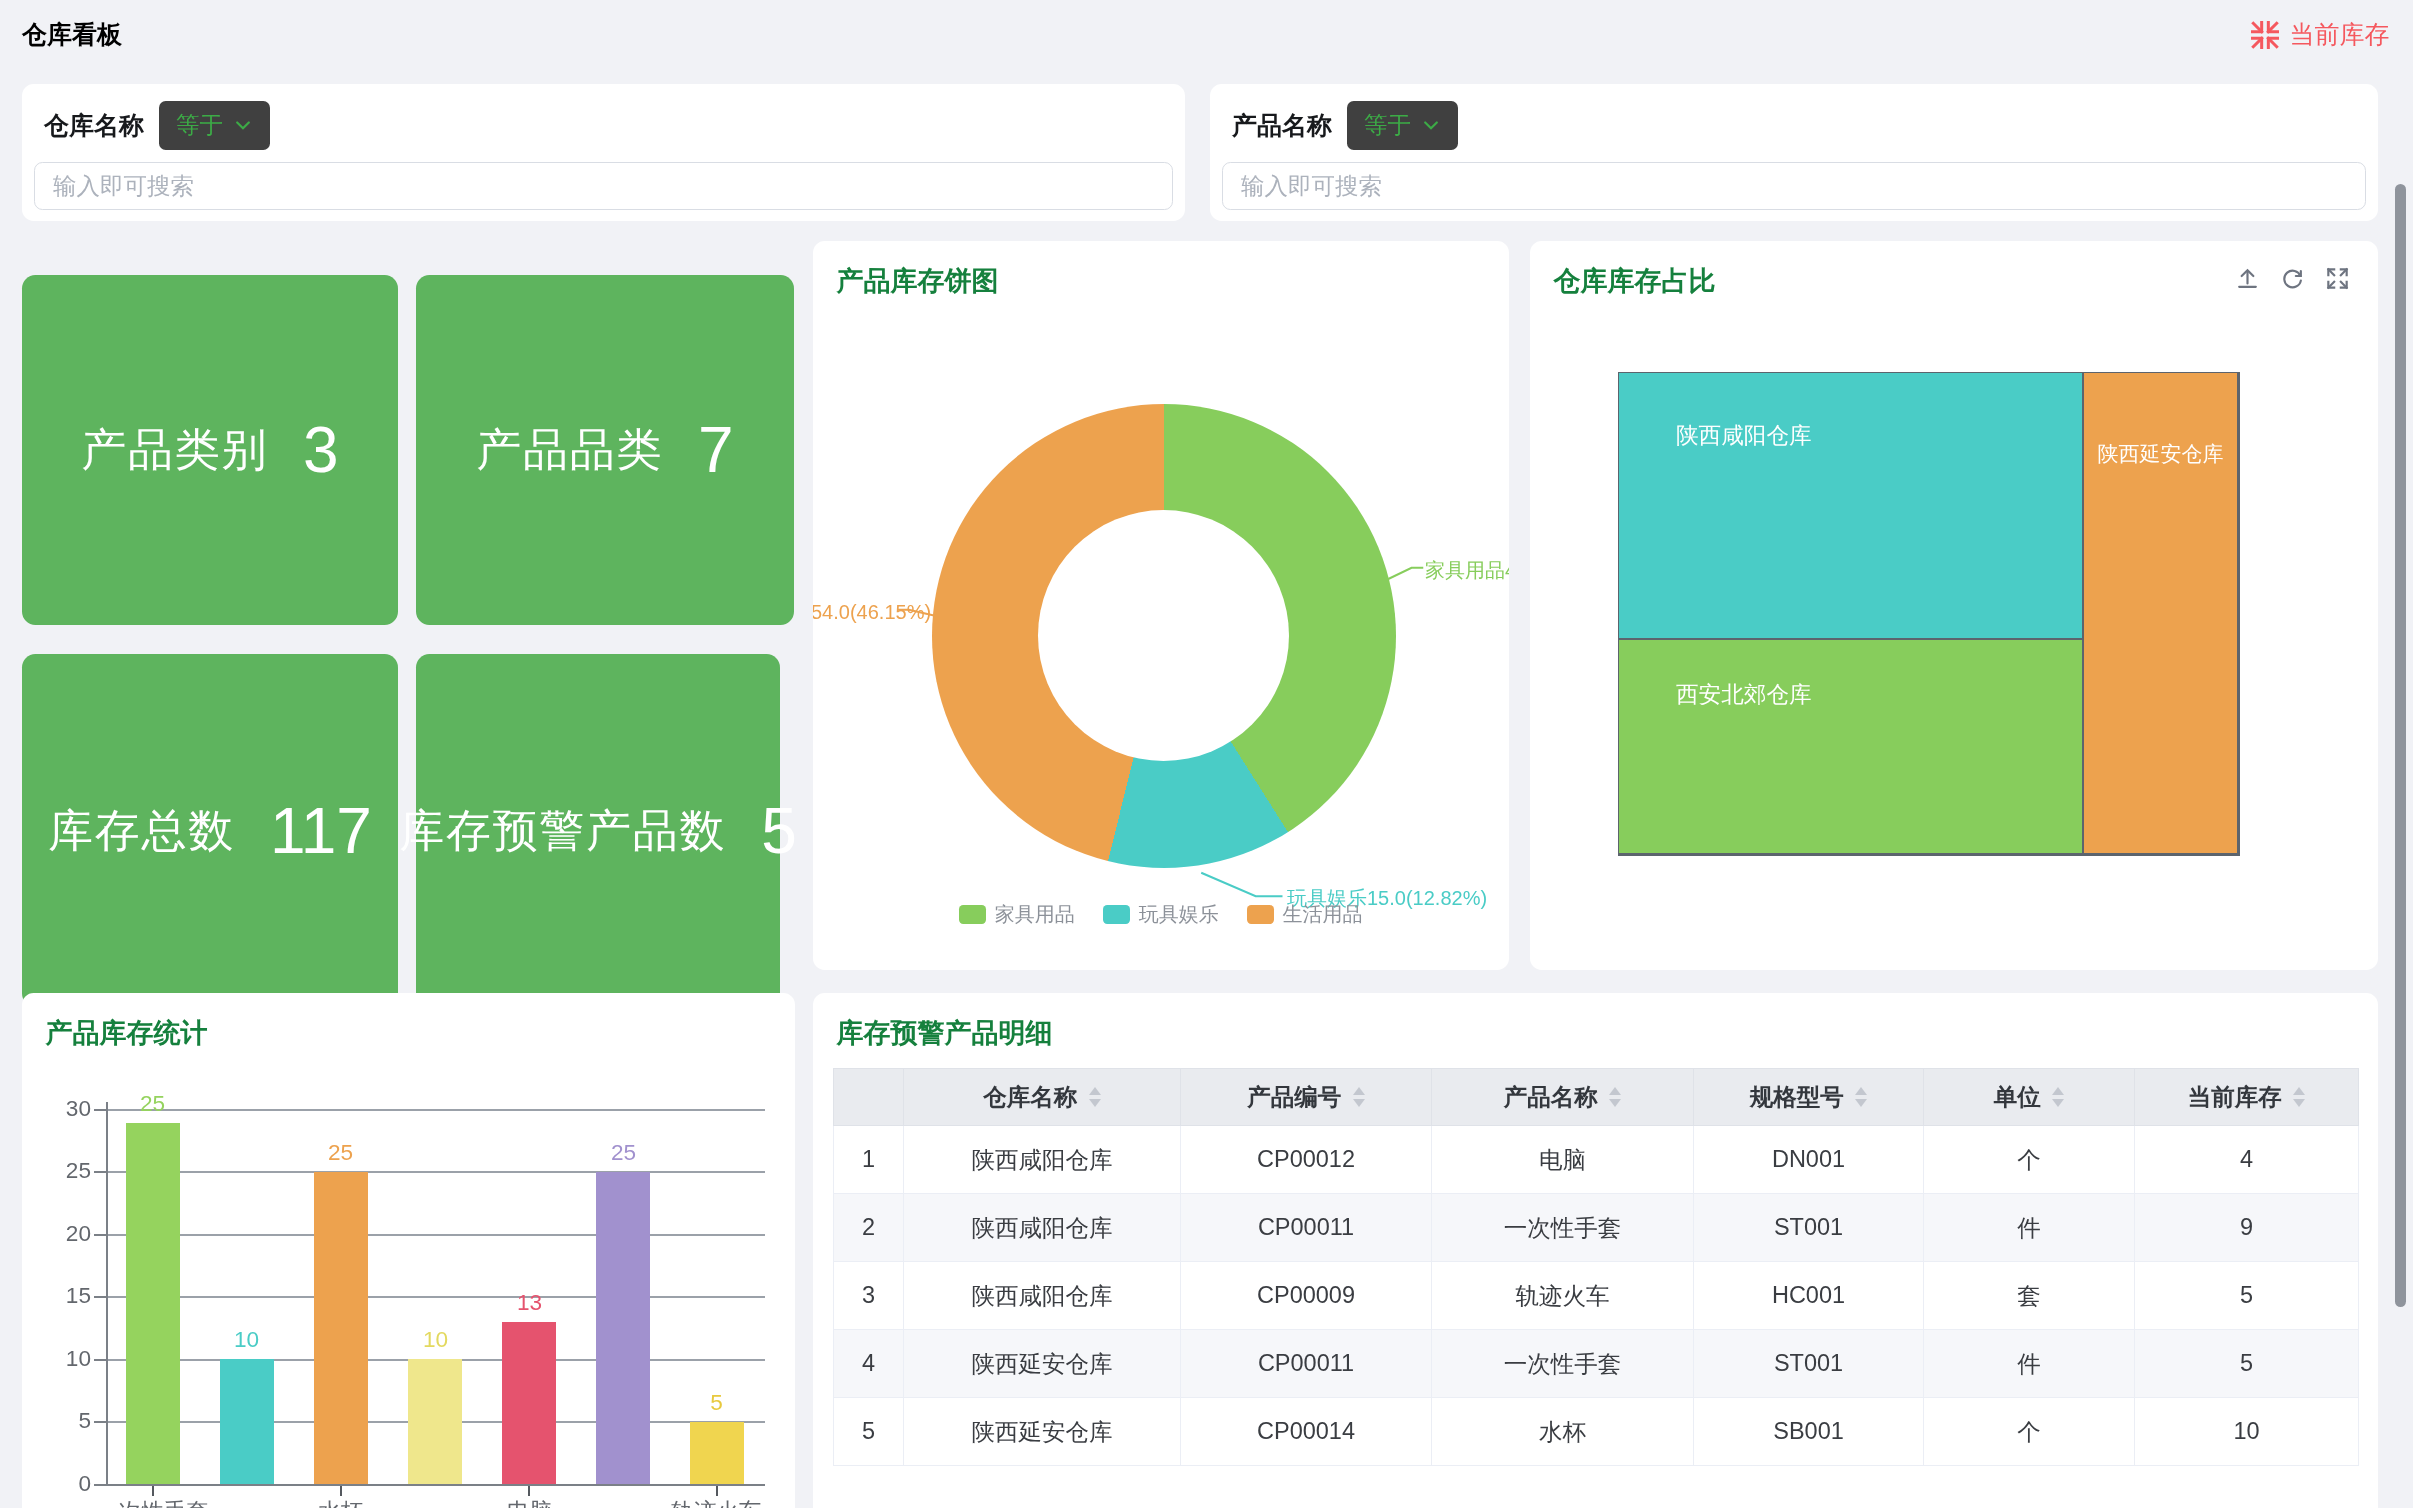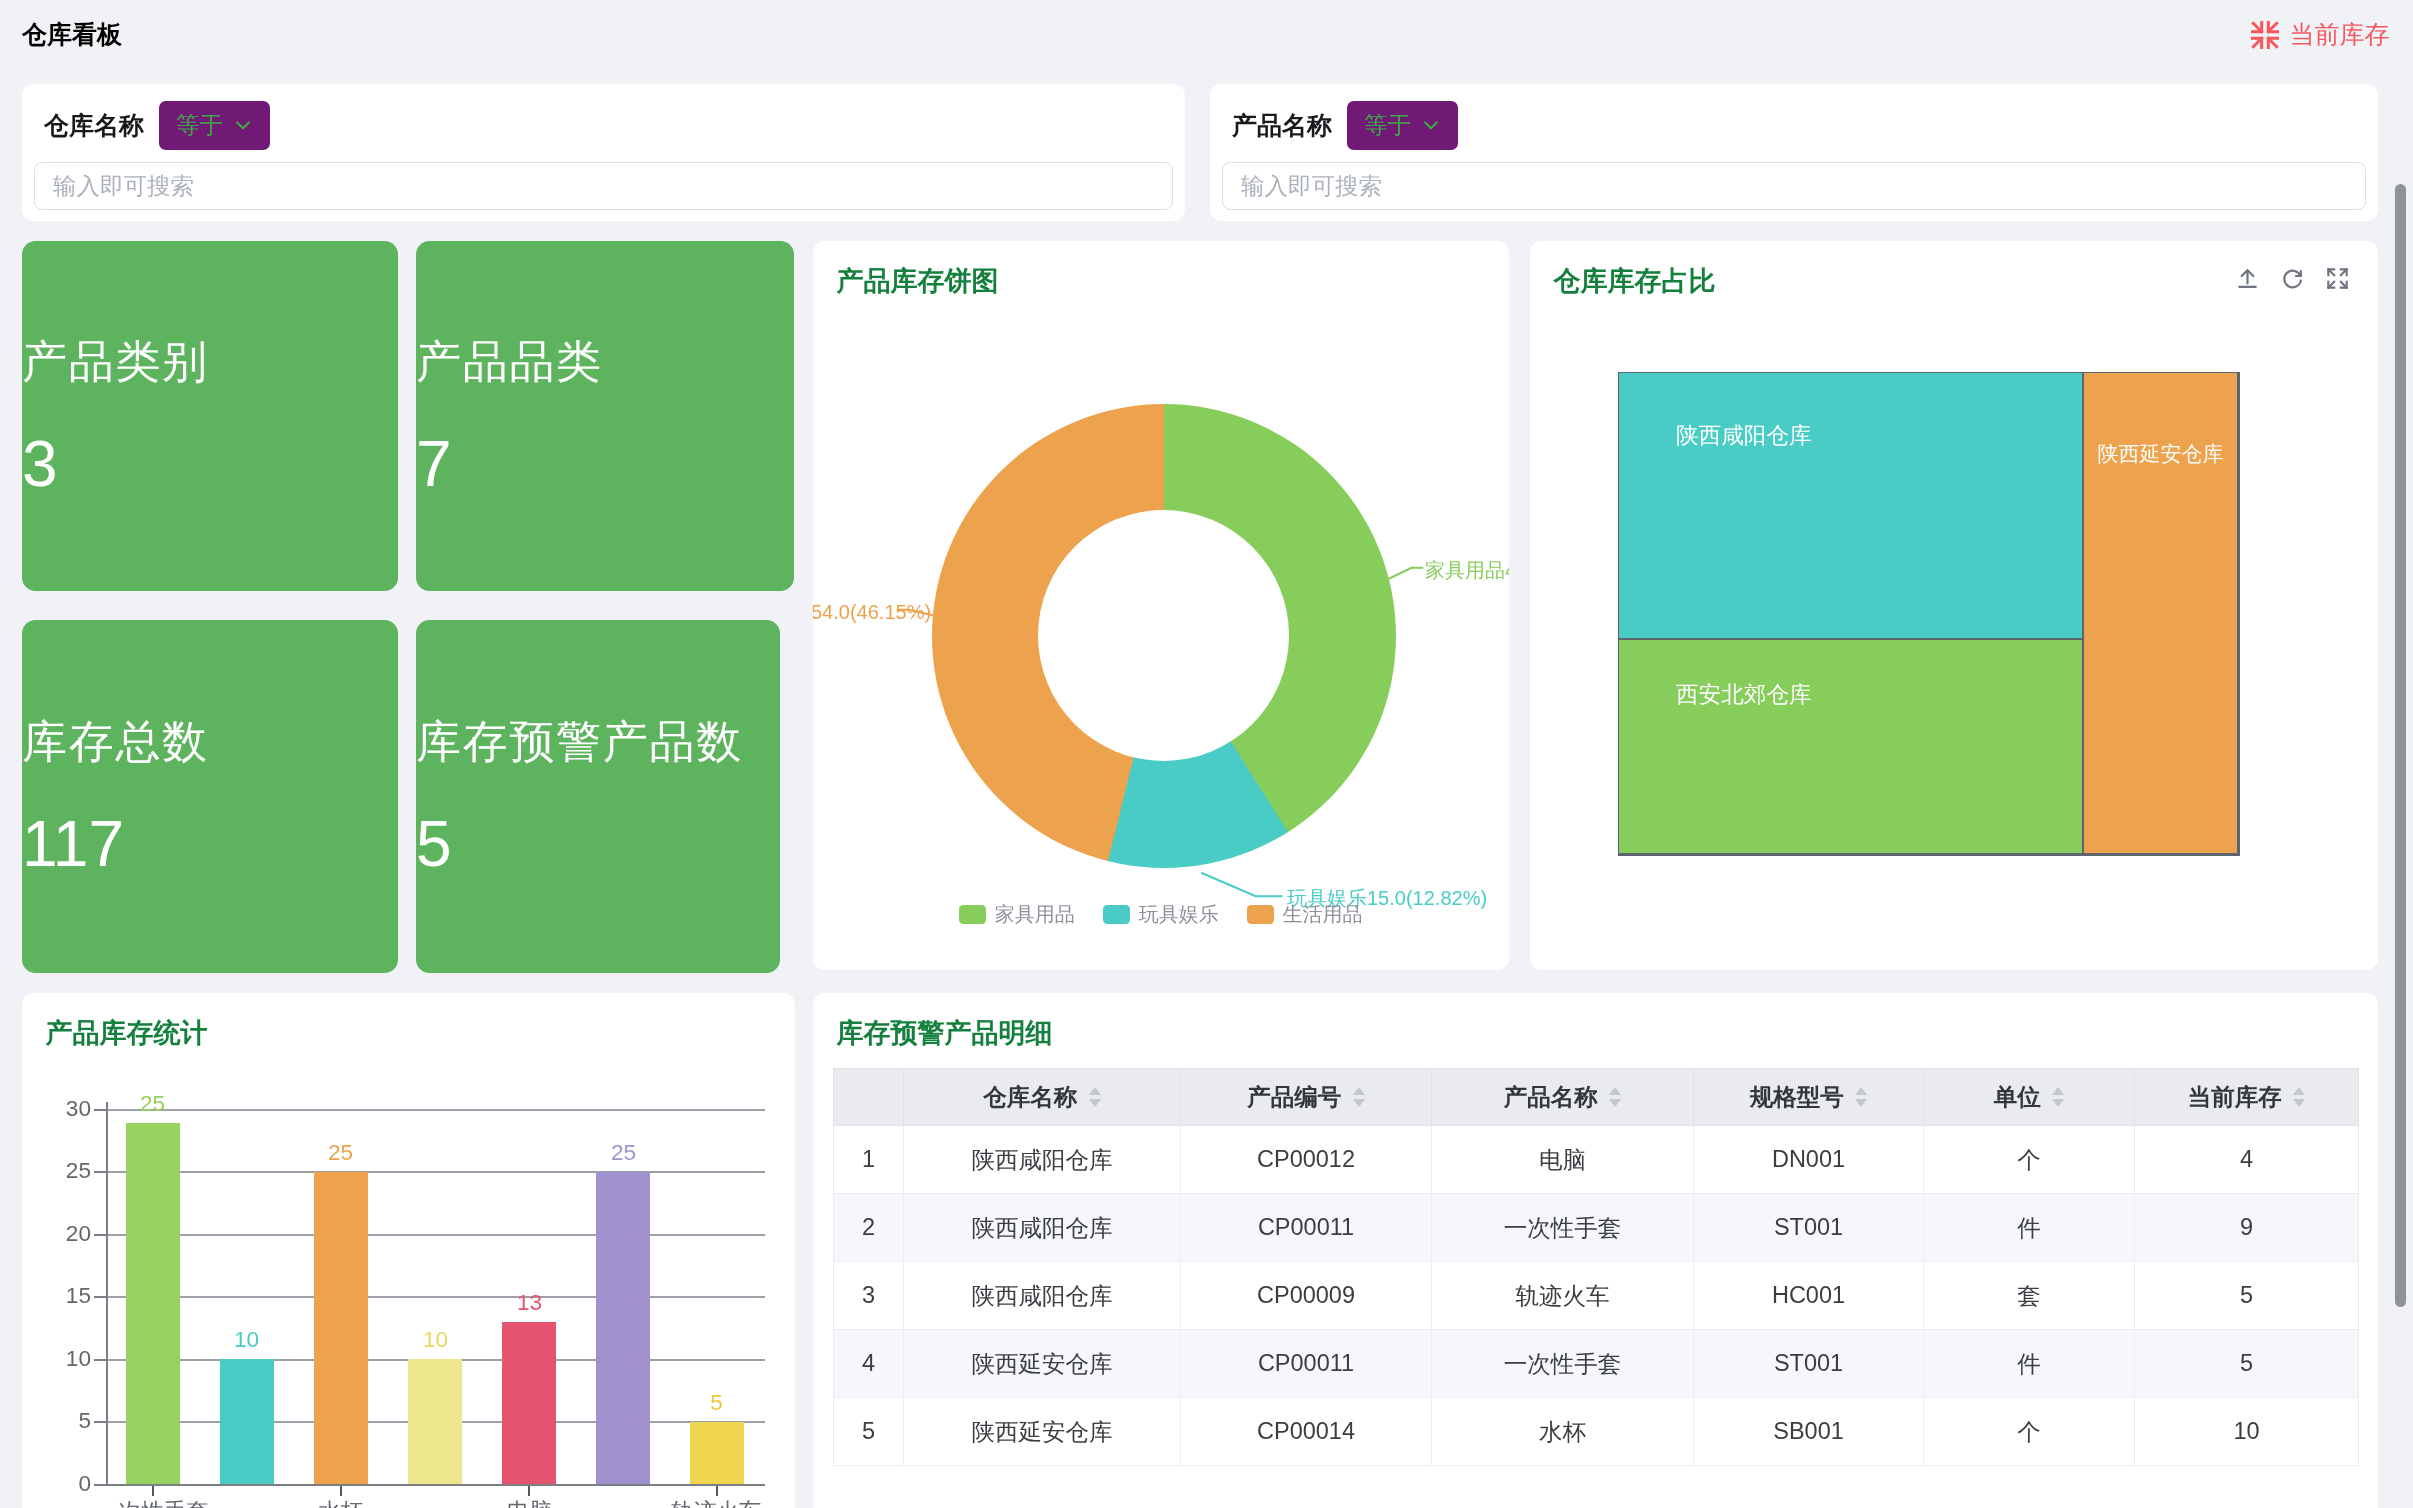--- a/index.html
+++ b/index.html
@@ -28,36 +28,36 @@
     display:flex; align-items:center; gap:10px;
     color:#F5585E; font-size:25px; cursor:pointer;
   }
 
   
   .filter-card { height:137px; top:84px; }
   .filter-row { position:absolute; left:22px; top:17px; display:flex; align-items:center; gap:15px; }
   .filter-label { font-size:25px; font-weight:bold; color:#17191C; }
   .op-chip {
     display:flex; align-items:center; gap:10px;
-    background:#701a75; border-radius:6.7px; padding:8.4px 17px;
+    background:#404040; border-radius:6.7px; padding:8.4px 17px;
     font-size:23.5px; color:#3CAB46; cursor:pointer;
   }
   .filter-input {
     position:absolute; left:11.7px; right:11.7px; top:78px; height:48px;
     border:1.7px solid #D9DDE4; border-radius:8.4px; background:#fff;
     font-size:23.5px; padding:0 18.4px; color:#26292E; outline:none;
     font-family:"Liberation Sans", sans-serif;
   }
   .filter-input::placeholder { color:#ACB2BC; }
 
   
   .stat-card {
     background:#5EB45E; border-radius:13.4px;
-    display:flex; flex-direction:column; align-items:flex-start; justify-content:center;
-    gap:35px; color:#fff;
+    display:flex; flex-direction:row; align-items:center; justify-content:center;
+    gap:35px; color:#fff;margin-top:34px;
   }
   .stat-label { font-size:45px; letter-spacing:1.7px; white-space:nowrap; }
   .stat-value { font-size:64px; }
 
   
   #pie-card { left:813px; top:241px; width:696px; height:729px; overflow:hidden; }
   #donut {
     position:absolute; left:119px; top:163px; width:464px; height:464px;
     border-radius:50%;
     background:conic-gradient(#87CD5C 0deg 147.7deg, #4ACCC6 147.7deg 194deg, #EDA24E 194deg 360deg);

